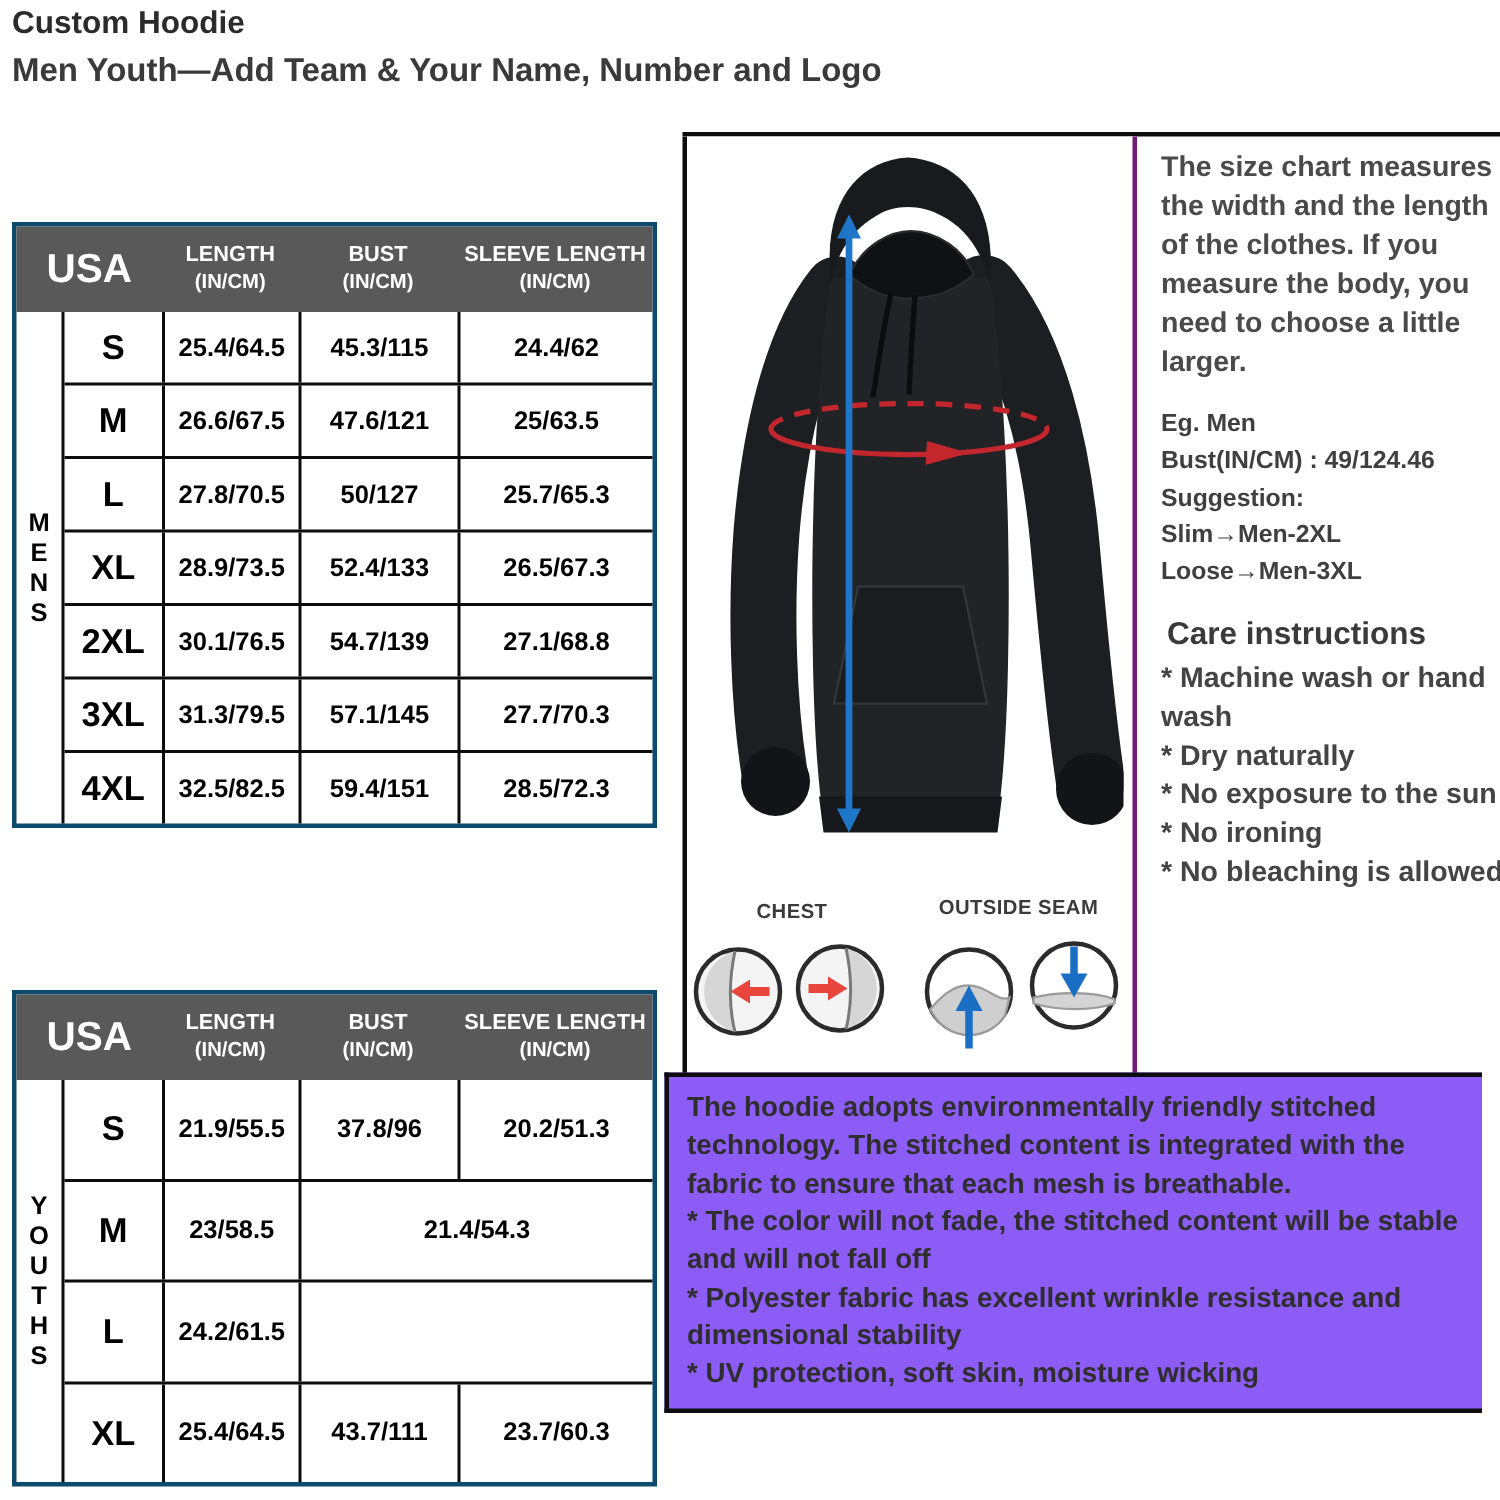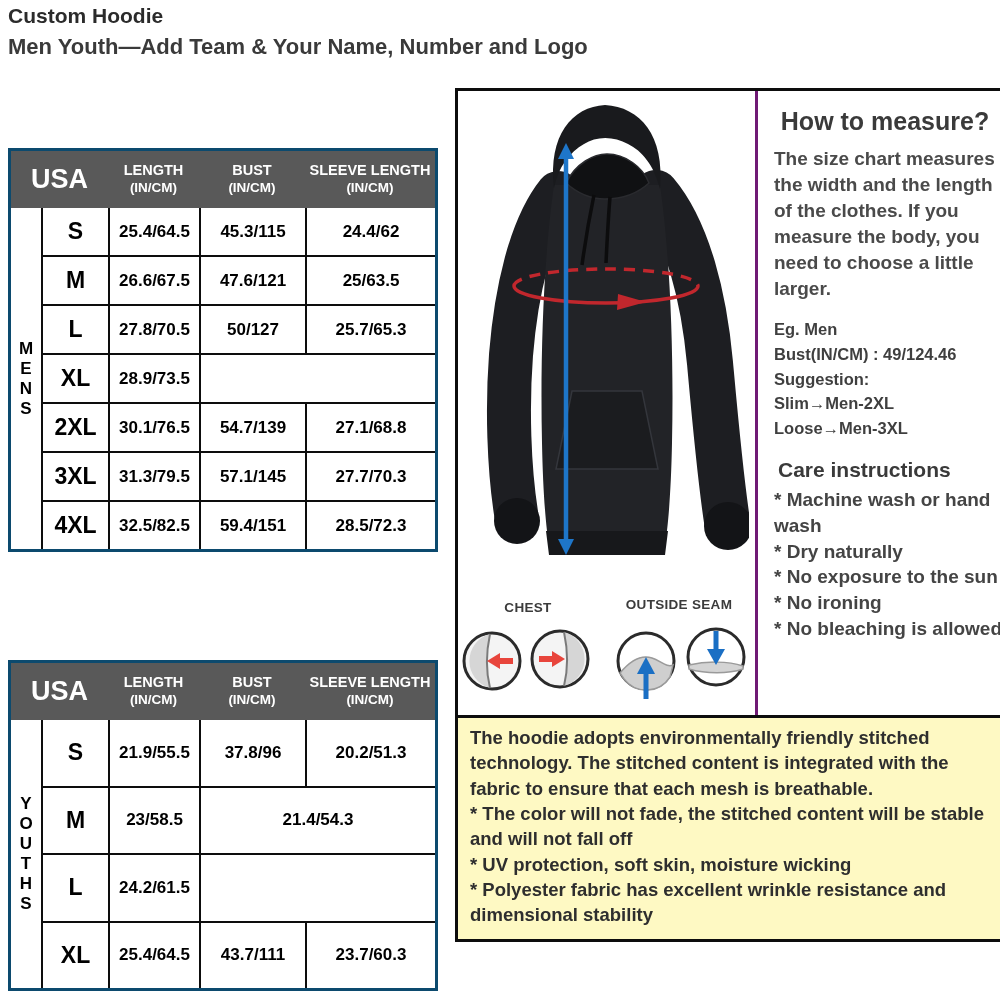--- a/index.html
+++ b/index.html
@@ -53,23 +53,23 @@
 
   .measure-panel{flex:1;padding:8px 6px 0 16px;color:#474747;}
   .mp-heading{font-size:25px;font-weight:bold;color:#3a3a3a;text-align:center;margin:8px 8px 10px 0;}
   .mp-intro{font-size:19px;font-weight:bold;color:#4a4a4a;line-height:1.37;width:230px;}
   .mp-example{margin-top:15px;font-size:16.5px;font-weight:bold;color:#3f3f3f;line-height:1.5;}
   .mp-care{margin-top:17px;}
   .mp-care-heading{font-size:21px;font-weight:bold;color:#3a3a3a;margin:0 0 5px 4px;}
   .mp-care-item{font-size:19px;font-weight:bold;color:#444444;line-height:1.36;}
 
   
-  .bottom-box{position:absolute;left:455px;top:715px;width:545px;height:227px;
+  .bottom-box{position:absolute;left:443px;top:715px;width:545px;height:227px;
               border:3px solid #0d0d0d;border-right:none;box-sizing:border-box;
-              padding:7px 8px 0 12px;background:#fef9c3;}
+              padding:7px 8px 0 12px;background:#8b5cf6;}
   .desc-intro{font-size:18.5px;font-weight:bold;color:#2e2e2e;line-height:1.37;margin:0;}
   .desc-bullet{font-size:18.5px;font-weight:bold;color:#2e2e2e;line-height:1.37;margin:0;}
 </style>
 </head>
 <body>
 
 <div class="page-title">Custom Hoodie</div>
 <div class="page-subtitle">Men  Youth—Add Team &amp; Your Name, Number and Logo</div>
 
 <div class="size-table mens">
@@ -105,20 +105,22 @@
       </div>
       <div class="tr">
         <div class="td size">L</div>
         <div class="td v-len">27.8/70.5</div>
         <div class="td v-bust">50/127</div>
         <div class="td v-slv">25.7/65.3</div>
       </div>
       <div class="tr">
         <div class="td size">XL</div>
         <div class="td v-len">28.9/73.5</div>
+        <div class="td v-bust">52.4/133</div>
+        <div class="td v-slv">26.5/67.3</div>
       </div>
       <div class="tr">
         <div class="td size">2XL</div>
         <div class="td v-len">30.1/76.5</div>
         <div class="td v-bust">54.7/139</div>
         <div class="td v-slv">27.1/68.8</div>
       </div>
       <div class="tr">
         <div class="td size">3XL</div>
         <div class="td v-len">31.3/79.5</div>
@@ -236,21 +238,20 @@
     </svg>
     <svg class="mcircle mc4" viewBox="0 0 64 76">
       <circle cx="32" cy="34" r="28" fill="#ffffff" stroke="#2b2b2b" stroke-width="3"></circle>
       <path d="M 5 42 C 22 38 44 38 59 43 L 59 46 C 44 51 22 51 5 46 Z" fill="#d4d4d4" stroke="#9a9a9a" stroke-width="1.5"></path>
       <rect x="29.5" y="8" width="5" height="20" fill="#1a6fc4"></rect>
       <path d="M 32 42 L 23 26 L 41 26 Z" fill="#1a6fc4"></path>
     </svg>
   </div>
 
   <div class="measure-panel">
-    <div class="mp-heading">How to measure?</div>
     <div class="mp-intro">The size chart measures the width and the length of the clothes.  If you measure the body, you need to choose a little larger.</div>
     <div class="mp-example">
       <div>Eg. Men</div>
       <div>Bust(IN/CM) : 49/124.46</div>
       <div>Suggestion:</div>
       <div>Slim→Men-2XL</div>
       <div>Loose→Men-3XL</div>
     </div>
     <div class="mp-care">
       <div class="mp-care-heading">Care instructions</div>
@@ -259,15 +260,15 @@
       <div class="mp-care-item">* No exposure to the sun</div>
       <div class="mp-care-item">* No ironing</div>
       <div class="mp-care-item">* No bleaching is allowed</div>
     </div>
   </div>
 </div>
 
 <div class="bottom-box">
   <p class="desc-intro">The hoodie adopts environmentally friendly stitched technology. The stitched content is integrated with the fabric to ensure that each mesh is breathable.</p>
   <p class="desc-bullet">* The color will not fade, the stitched content will be stable and will not fall off</p>
+  <p class="desc-bullet">* Polyester fabric has excellent wrinkle resistance and dimensional stability</p>
   <p class="desc-bullet">* UV protection, soft skin, moisture wicking</p>
-  <p class="desc-bullet">* Polyester fabric has excellent wrinkle resistance and dimensional stability</p>
 </div>
 
 </body></html>

